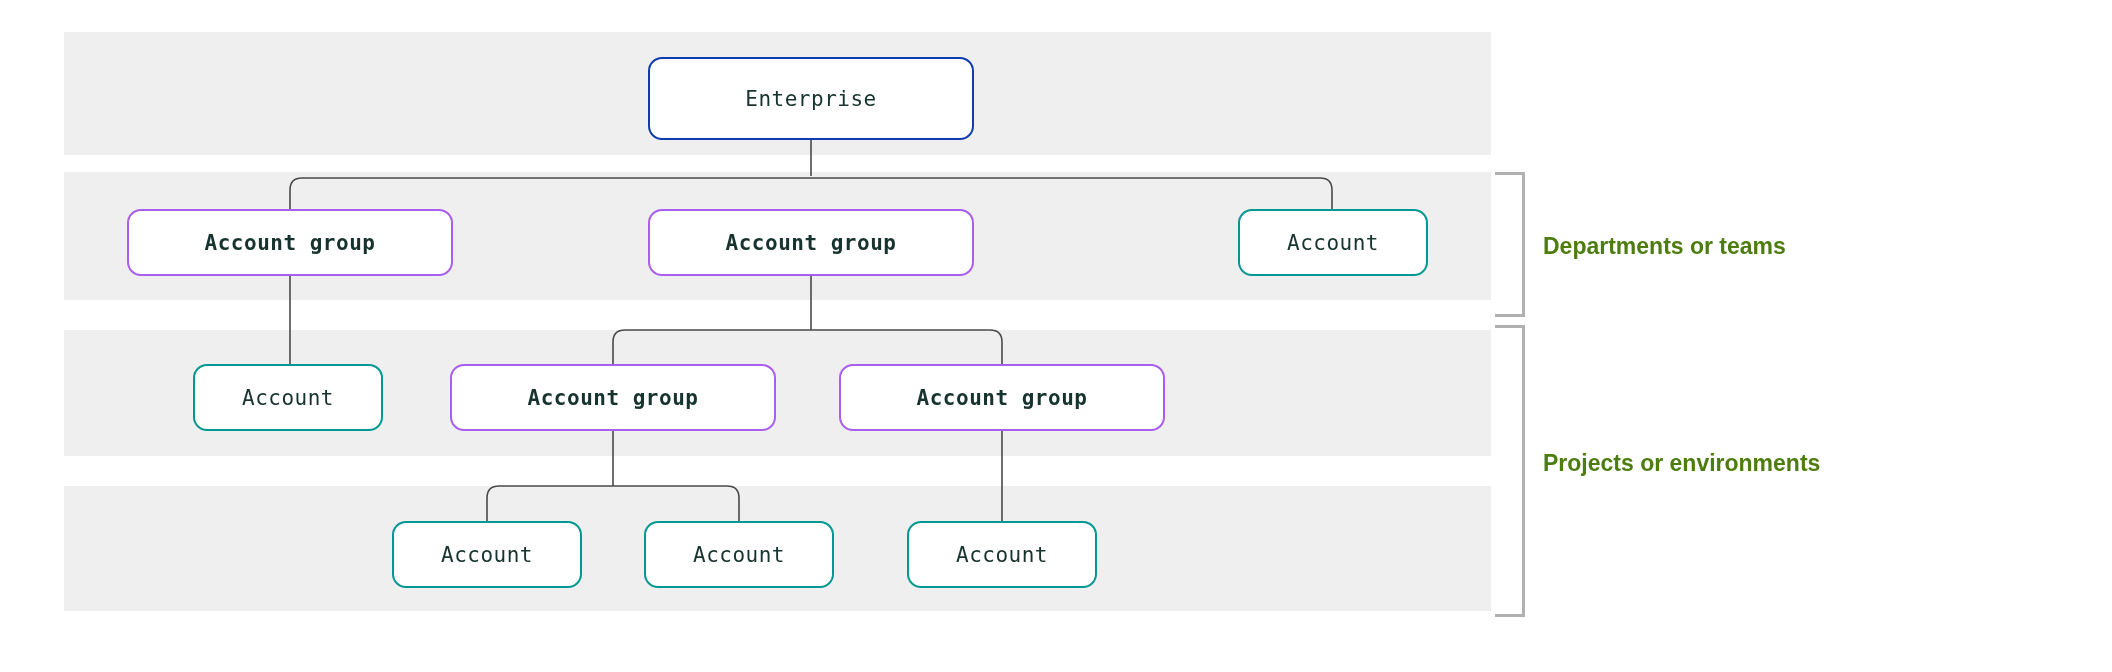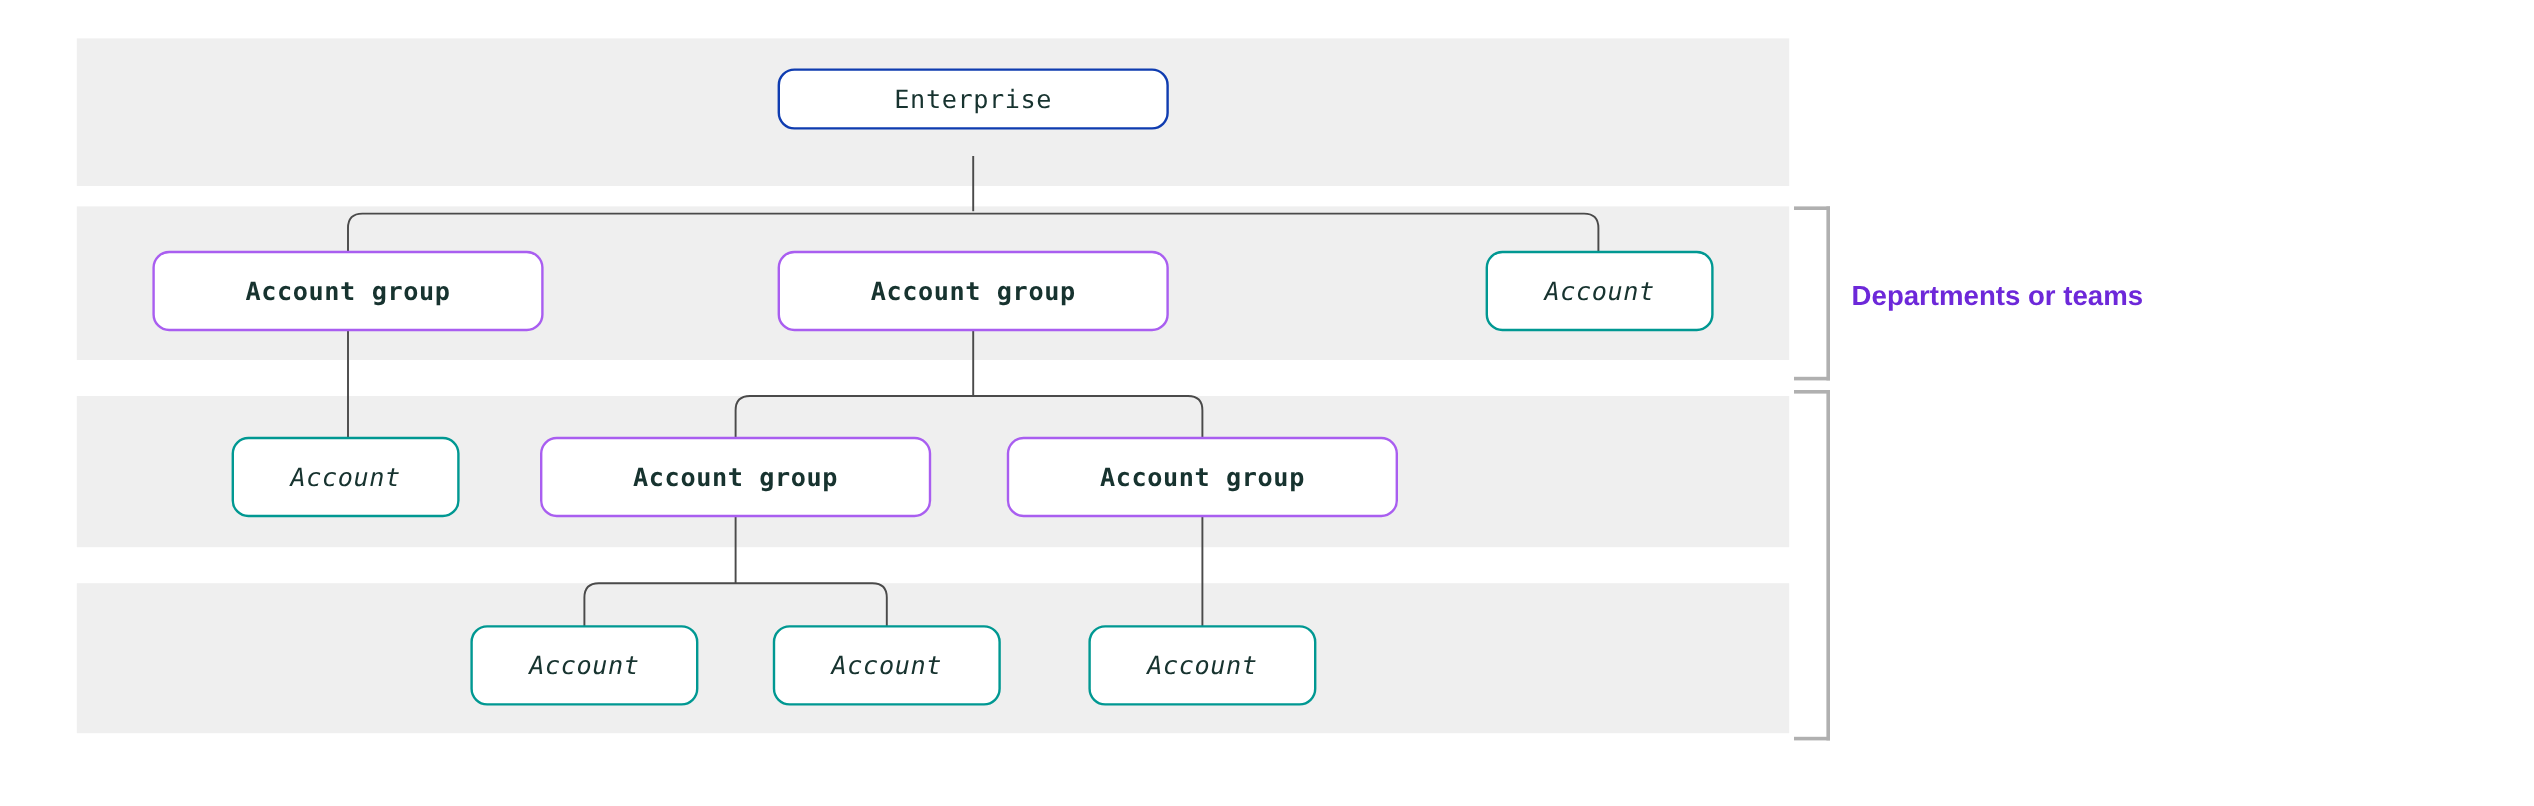--- a/index.html
+++ b/index.html
@@ -46,36 +46,36 @@
     align-items: center;
     justify-content: center;
     font-family: "DejaVu Sans Mono", monospace;
     font-size: 21px;
     letter-spacing: 0.5px;
     color: #17332f;
     white-space: nowrap;
   }
   .node.enterprise { border-color: #0f3cb0; }
   .node.group      { border-color: #a95ef0; font-weight: bold; }
-  .node.account    { border-color: #009892; font-style: italic; }
+  .node.account    { border-color: #009892; }
 
   
   .bracket {
     position: absolute;
     box-sizing: border-box;
     border: 3px solid #b0b0b0;
     border-left: none;
     width: 30px;
   }
   .legend-label {
     position: absolute;
     font-family: "Liberation Sans", sans-serif;
     font-size: 23px;
     font-weight: bold;
-    color: #6d28d9;
+    color: #4d7c0f;
     white-space: nowrap;
   }
 </style>
 </head>
 <body>
 
 <div id="stage">
 
   <div class="band" style="top:32px;height:123px;"></div>
   <div class="band" style="top:172px;height:128px;"></div>
@@ -108,21 +108,21 @@
                L 487 498
                Q 487 486 499 486
                L 727 486
                Q 739 486 739 498
                L 739 530"></path>
 
       <path d="M 1002 430 L 1002 530"></path>
     </g>
   </svg>
 
-  <div class="node enterprise" style="left:648px;top:57px;width:326px;height:51px;">Enterprise</div>
+  <div class="node enterprise" style="left:648px;top:57px;width:326px;height:83px;">Enterprise</div>
 
   <div class="node group" style="left:127px;top:209px;width:326px;height:67px;">Account group</div>
 
   <div class="node group" style="left:648px;top:209px;width:326px;height:67px;">Account group</div>
 
   <div class="node account" style="left:1238px;top:209px;width:190px;height:67px;">Account</div>
 
   <div class="node account" style="left:193px;top:364px;width:190px;height:67px;">Account</div>
 
   <div class="node group" style="left:450px;top:364px;width:326px;height:67px;">Account group</div>
@@ -132,14 +132,15 @@
   <div class="node account" style="left:392px;top:521px;width:190px;height:67px;">Account</div>
 
   <div class="node account" style="left:644px;top:521px;width:190px;height:67px;">Account</div>
 
   <div class="node account" style="left:907px;top:521px;width:190px;height:67px;">Account</div>
 
   <div class="bracket" style="left:1495px;top:172px;height:145px;"></div>
   <div class="legend-label" style="left:1543px;top:233px;">Departments or teams</div>
 
   <div class="bracket" style="left:1495px;top:325px;height:292px;"></div>
+  <div class="legend-label" style="left:1543px;top:450px;">Projects or environments</div>
 
 </div>
 
 </body></html>

